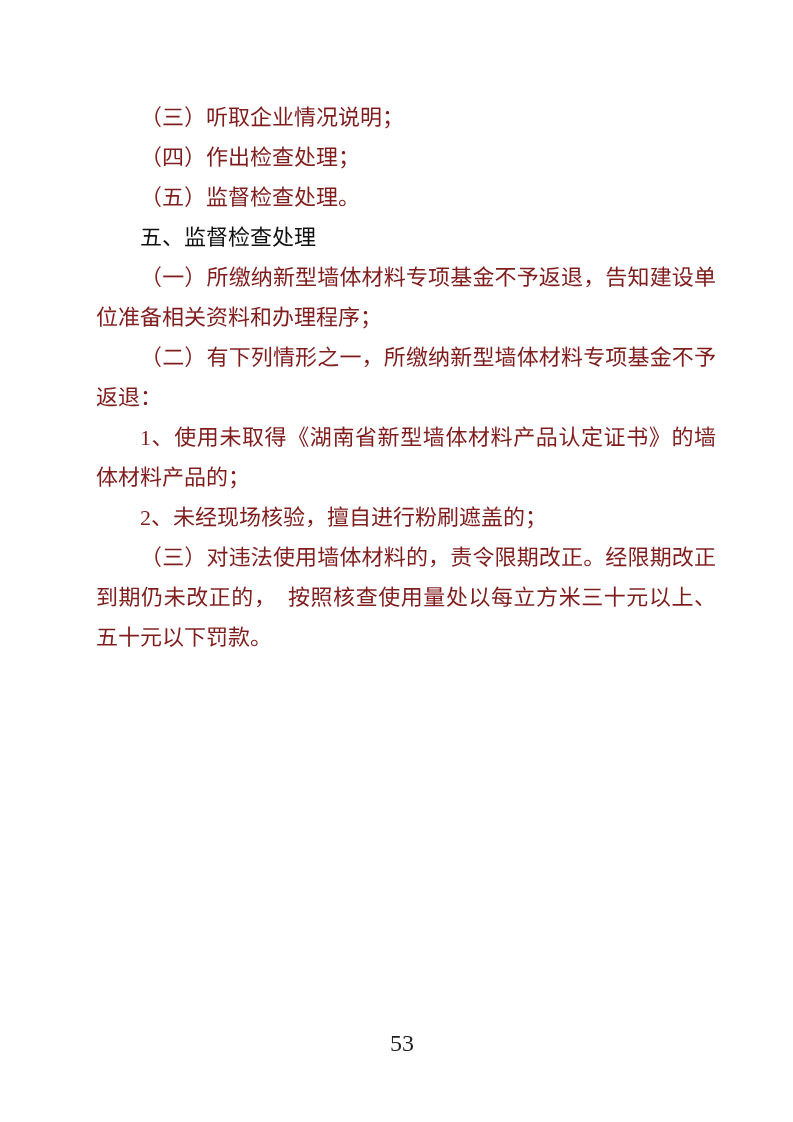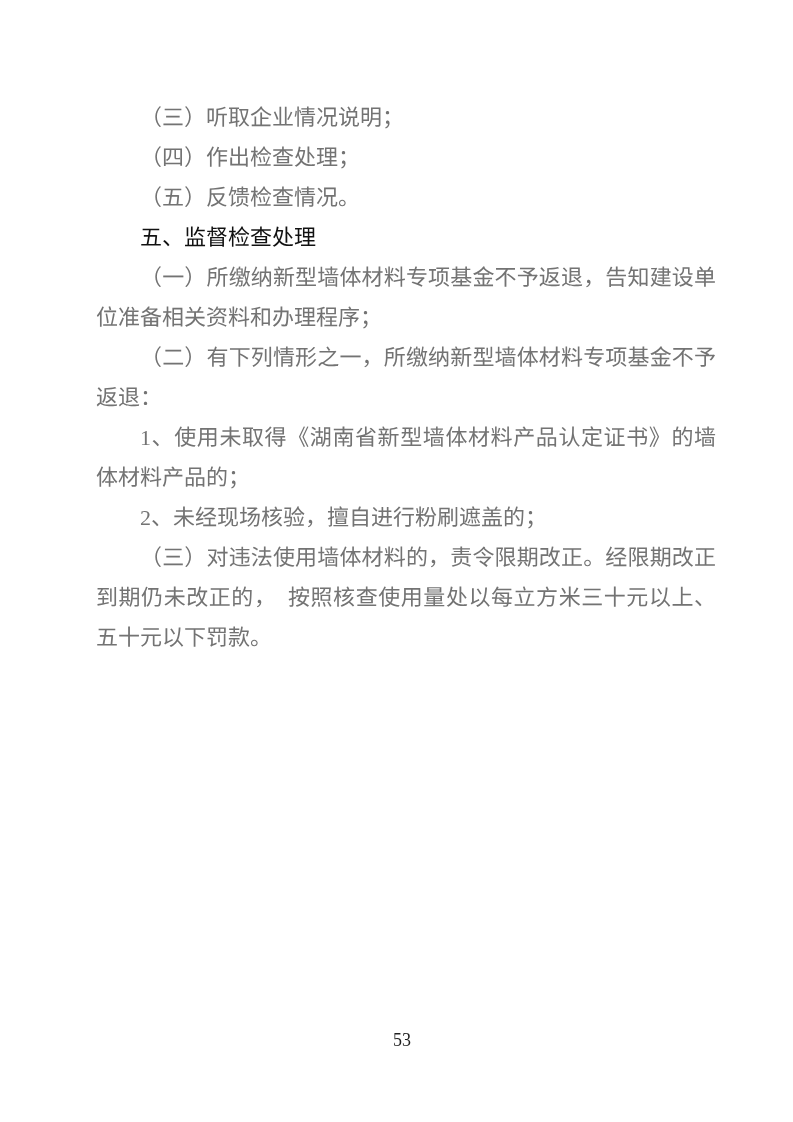--- a/index.html
+++ b/index.html
@@ -22,55 +22,55 @@
     position: absolute;
     left: 96px;
     top: 98px;
     width: 620px;
   }
 
   .para {
     font-family: "Liberation Serif", serif;
     font-size: 22px;
     line-height: 40px;
-    color: #737373;
+    color: #7f1d1d;
     text-align: justify;
     text-indent: 2em;
     font-weight: 400;
     letter-spacing: 0;
   }
 
   .para.heading {
     font-family: "Liberation Sans", sans-serif;
     font-weight: 400;
     color: #111111;
     text-align: left;
   }
 
   .page-number {
     position: absolute;
     left: 0;
     top: 1030px;
     width: 100%;
     text-align: center;
     font-family: "Liberation Serif", serif;
-    font-size: 18px;
+    font-size: 24px;
     color: #1f1f1f;
     padding-left: 11px;
   }
 </style>
 </head>
 <body>
 
 <div class="page">
 
   <div class="text-block">
     <p class="para">（三）听取企业情况说明；</p>
     <p class="para">（四）作出检查处理；</p>
-    <p class="para">（五）反馈检查情况。</p>
+    <p class="para">（五）监督检查处理。</p>
     <p class="para heading">五、监督检查处理</p>
     <p class="para">（一）所缴纳新型墙体材料专项基金不予返退，告知建设单位准备相关资料和办理程序；</p>
     <p class="para">（二）有下列情形之一，所缴纳新型墙体材料专项基金不予返退：</p>
     <p class="para">1、使用未取得《湖南省新型墙体材料产品认定证书》的墙体材料产品的；</p>
     <p class="para">2、未经现场核验，擅自进行粉刷遮盖的；</p>
     <p class="para">（三）对违法使用墙体材料的，责令限期改正。经限期改正到期仍未改正的，　按照核查使用量处以每立方米三十元以上、五十元以下罚款。</p>
   </div>
 
   <div class="page-number">53</div>
 

